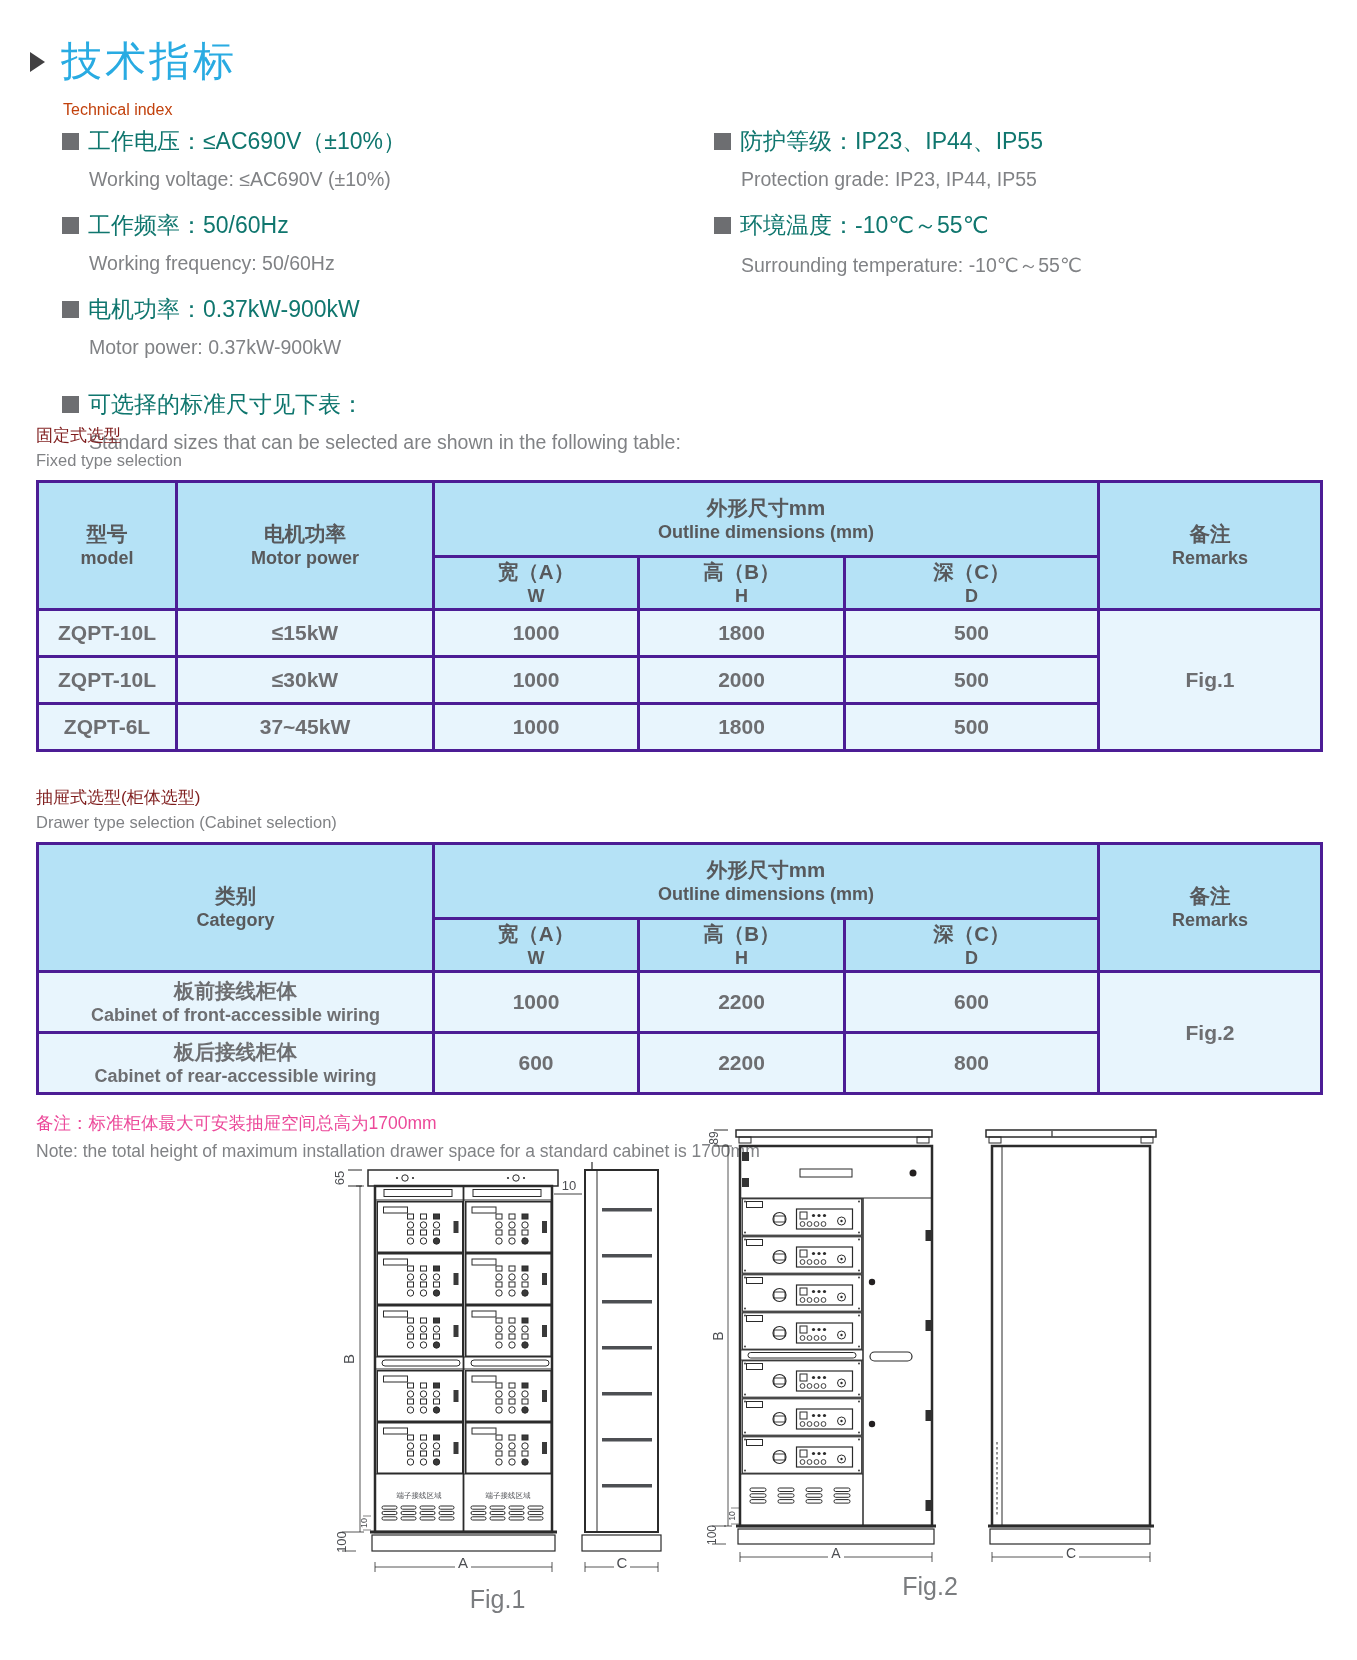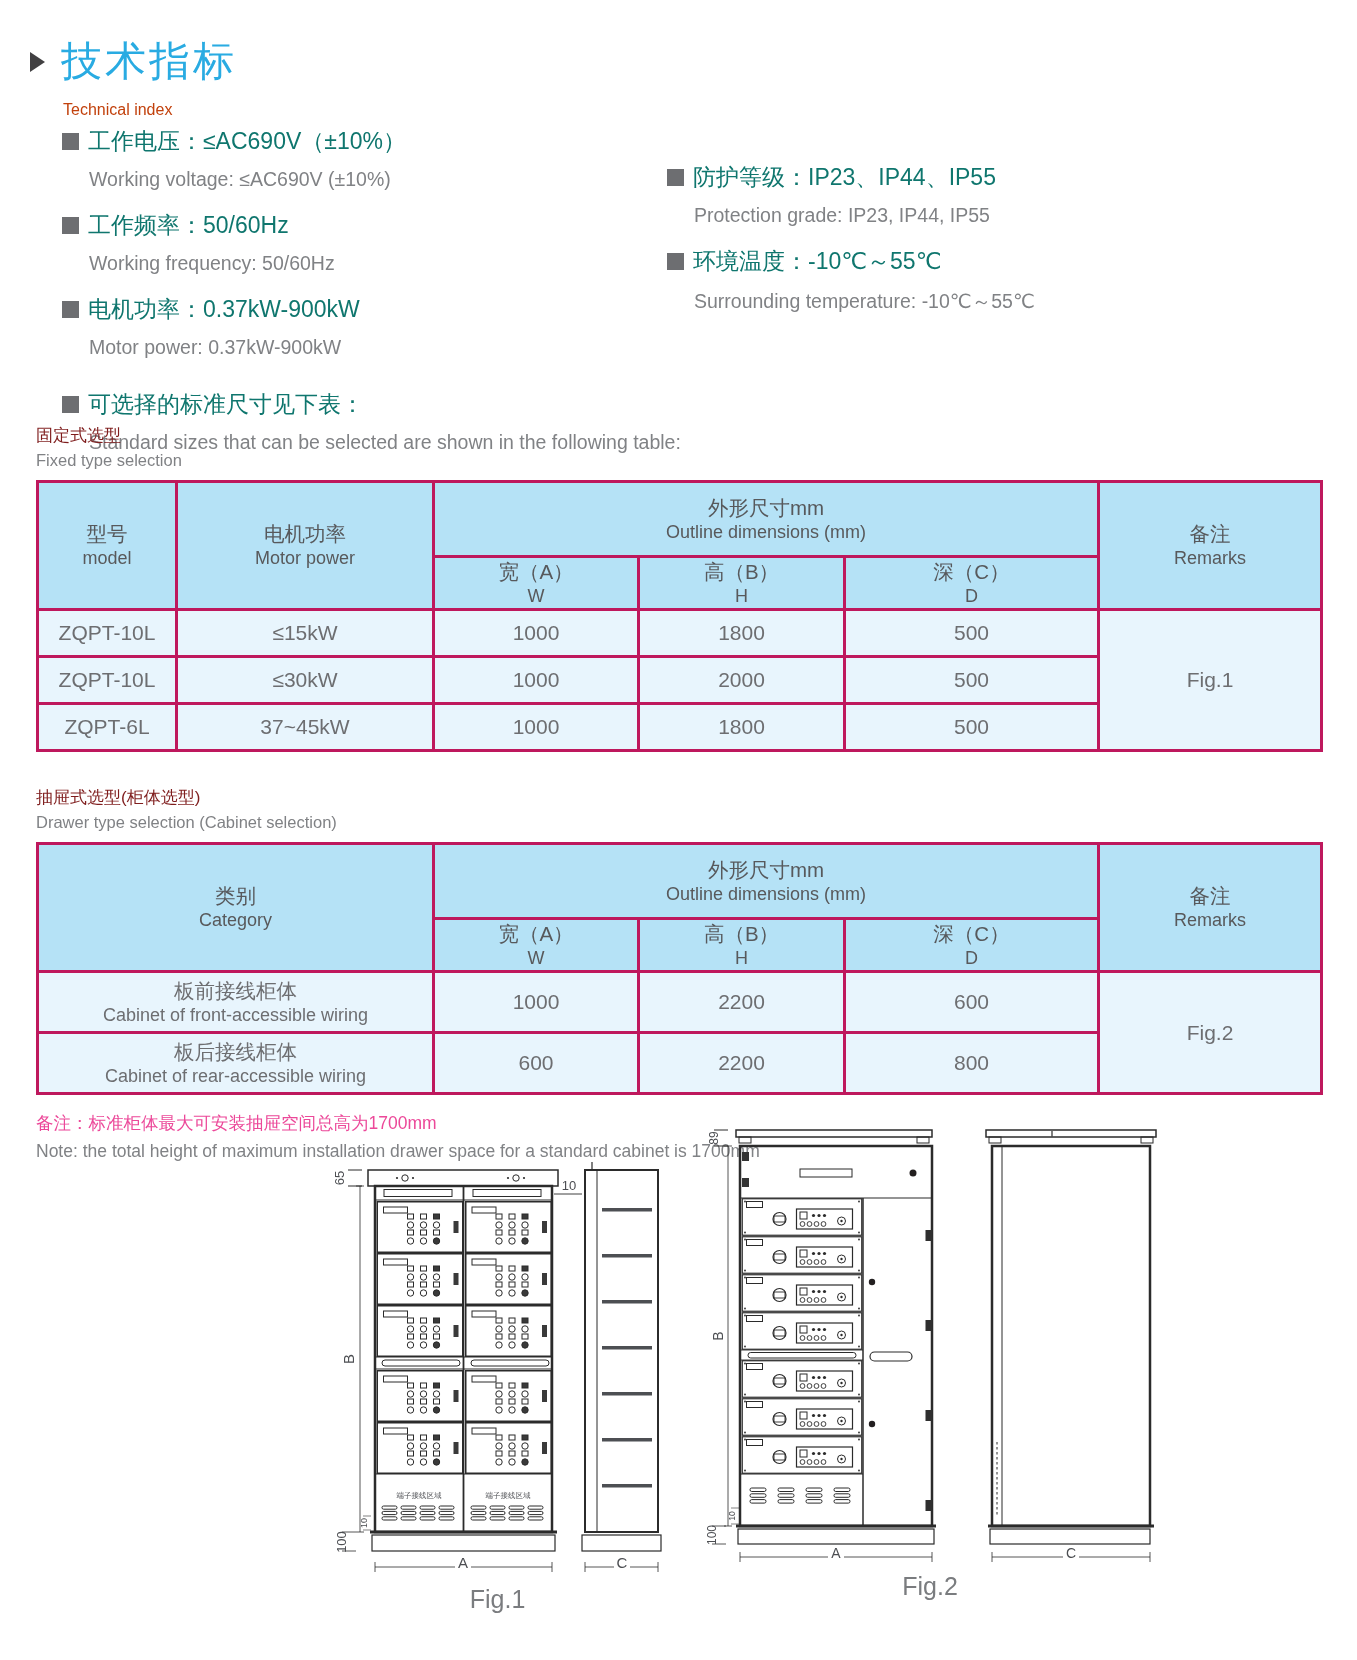--- a/index.html
+++ b/index.html
@@ -9,33 +9,33 @@
   
   .header{position:absolute;left:30px;top:34px;}
   .title-row{display:flex;align-items:center;}
   .tri{width:0;height:0;border-left:15px solid #414042;border-top:10px solid transparent;border-bottom:10px solid transparent;margin-right:16px;}
   .title-zh{font-size:41px;color:#29abe2;letter-spacing:3px;}
   .title-en{font-size:16px;color:#c2410c;margin:12px 0 0 33px;}
 
   
   .spec-col{position:absolute;top:126px;}
   .spec-col.left{left:62px;width:620px;}
-  .spec-col.right{left:667px;width:620px;margin-top:36px;}
+  .spec-col.right{left:714px;width:620px;}
   .spec-item{margin-bottom:19px;}
   .spec-item.gap{margin-top:30px;}
   .spec-zh{display:flex;align-items:center;font-size:23px;color:#0f766e;}
   .bullet{display:inline-block;width:17px;height:17px;background:#6d6e71;margin-right:9px;flex:0 0 auto;}
   .spec-en{font-size:19.5px;color:#808285;margin:11px 0 0 27px;}
 
   
   .content{position:absolute;left:36px;top:424px;width:1284px;}
   .sec-zh{font-size:17px;color:#7f1d1d;margin:0 0 4px 0;}
   .sec-en{font-size:16.5px;color:#808285;margin:0 0 10px 0;}
   table.t{border-collapse:collapse;table-layout:fixed;width:1284px;}
-  table.t th,table.t td{border:3px solid #be185d;text-align:center;vertical-align:middle;font-weight:normal;padding:0;}
+  table.t th,table.t td{border:3px solid #4c1d95;text-align:center;vertical-align:middle;font-weight:bold;padding:0;}
   .hd{background:#b5e2f6;color:#57595c;}
   .bd{background:#e8f5fd;color:#6d6e71;font-size:21px;}
   .zh{font-size:20.5px;line-height:1.25;}
   .en{font-size:18px;line-height:1.25;color:#58595b;}
   .bd .en{color:#6d6e71;}
   .hrow1 th{height:72px;}
   .hrow2 th{height:50px;}
   .t1 tbody td{height:44px;}
   .t2 tbody td{height:58px;}
   .tablegap{height:34px;}

